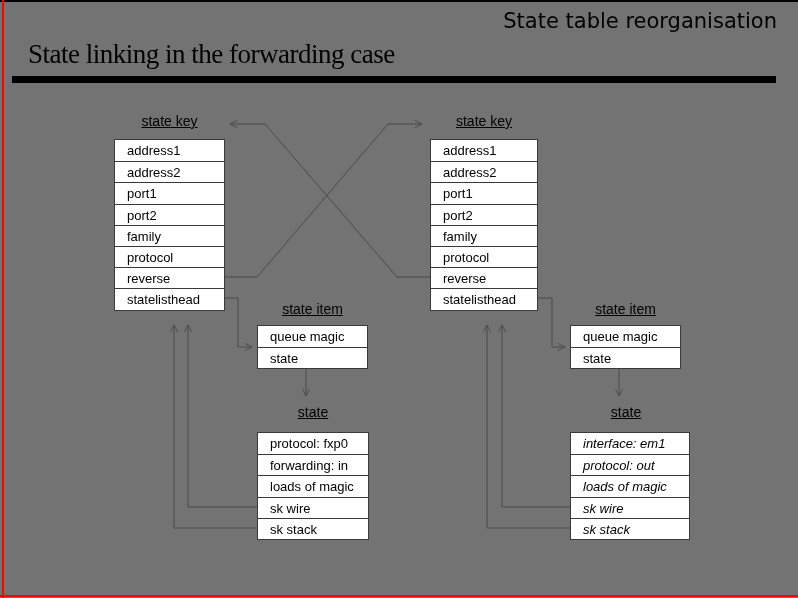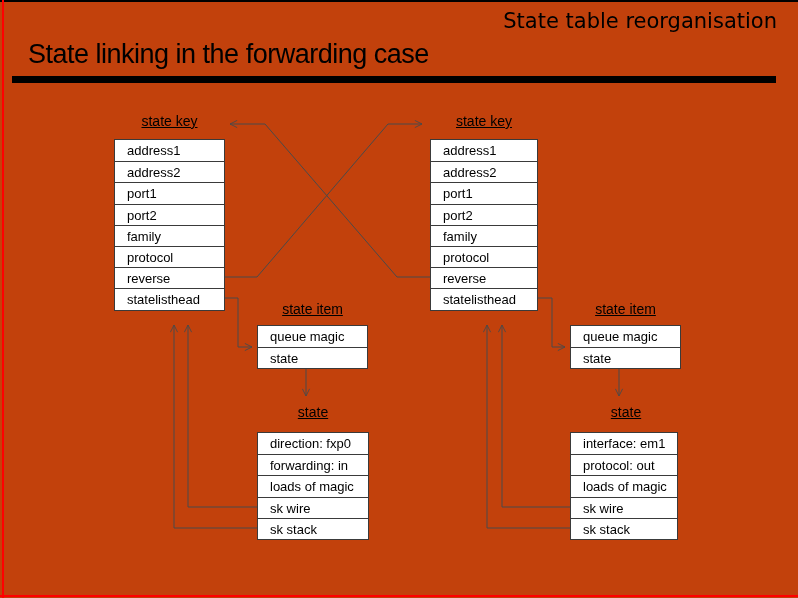--- a/index.html
+++ b/index.html
@@ -1,30 +1,30 @@
 <!DOCTYPE html>
 <html><head>
 <meta charset="utf-8">
 <style>
   html,body{margin:0;padding:0;background:#fff;}
   .slide{
-    position:relative;width:798px;height:598px;background:#c2410c;overflow:hidden;
+    position:relative;width:798px;height:598px;background:#737373;overflow:hidden;
     font-family:"Liberation Sans",sans-serif;color:#000;
   }
   .edge-top{position:absolute;left:0;top:0;width:798px;height:2px;background:#000;}
   .edge-left{position:absolute;left:2px;top:0;width:2px;height:598px;background:#ff0000;}
   .edge-bottom{position:absolute;left:0;top:595px;width:798px;height:2px;background:#ff0000;}
 
   .corner-title{
     position:absolute;top:8px;right:21px;font-size:21px;line-height:26px;
     font-family:"DejaVu Sans",sans-serif;white-space:nowrap;
   }
   .page-title{
     position:absolute;top:38px;left:28px;font-size:27px;line-height:32px;
-    font-family:Liberation Sans, sans-serif;white-space:nowrap;letter-spacing:-0.5px;text-align:center;
+    font-family:Liberation Serif, serif;white-space:nowrap;letter-spacing:-0.5px;text-align:center;
   }
   .title-rule{position:absolute;left:12px;top:76px;width:764px;height:7px;background:#000;}
 
   .tbl{position:absolute;border:1px solid #3a3a3a;background:#fff;box-sizing:border-box;}
   .cell{
     height:21.2px;line-height:21.2px;padding-left:12px;font-size:13px;
     border-top:1px solid #3a3a3a;box-sizing:border-box;white-space:nowrap;overflow:hidden;
   }
   .cell:first-child{border-top:none;}
 
@@ -36,21 +36,21 @@
   #tbl-sitem-l{left:257px;top:325px;width:111px;}
   #lbl-sitem-l{left:257px;top:301px;width:111px;}
   #tbl-state-l{left:257px;top:432px;width:112px;}
   #lbl-state-l{left:257px;top:404px;width:112px;}
 
   
   #tbl-skey-r {left:430px;top:139px;width:108px;}
   #lbl-skey-r {left:430px;top:113px;width:108px;}
   #tbl-sitem-r{left:570px;top:325px;width:111px;}
   #lbl-sitem-r{left:570px;top:301px;width:111px;}
-  #tbl-state-r{left:570px;top:432px;width:108px;}
+  #tbl-state-r{left:570px;top:432px;width:120px;font-style:italic;}
   #lbl-state-r{left:570px;top:404px;width:112px;}
 
   svg.connectors{position:absolute;left:0;top:0;width:798px;height:598px;pointer-events:none;}
   svg.connectors path{fill:none;stroke:#4a4a4a;stroke-width:1;}
 </style>
 </head>
 <body>
 
 <div class="slide">
   <div class="edge-top"></div>
@@ -92,21 +92,21 @@
     </div>
 
   <div class="tbl-label" id="lbl-sitem-l">state item</div>
   <div class="tbl" id="tbl-sitem-l">
       <div class="cell">queue magic</div>
       <div class="cell">state</div>
     </div>
 
   <div class="tbl-label" id="lbl-state-l">state</div>
   <div class="tbl" id="tbl-state-l">
-      <div class="cell">direction: fxp0</div>
+      <div class="cell">protocol: fxp0</div>
       <div class="cell">forwarding: in</div>
       <div class="cell">loads of magic</div>
       <div class="cell">sk wire</div>
       <div class="cell">sk stack</div>
     </div>
 
   <div class="tbl-label" id="lbl-skey-r">state key</div>
   <div class="tbl" id="tbl-skey-r">
       <div class="cell">address1</div>
       <div class="cell">address2</div>

